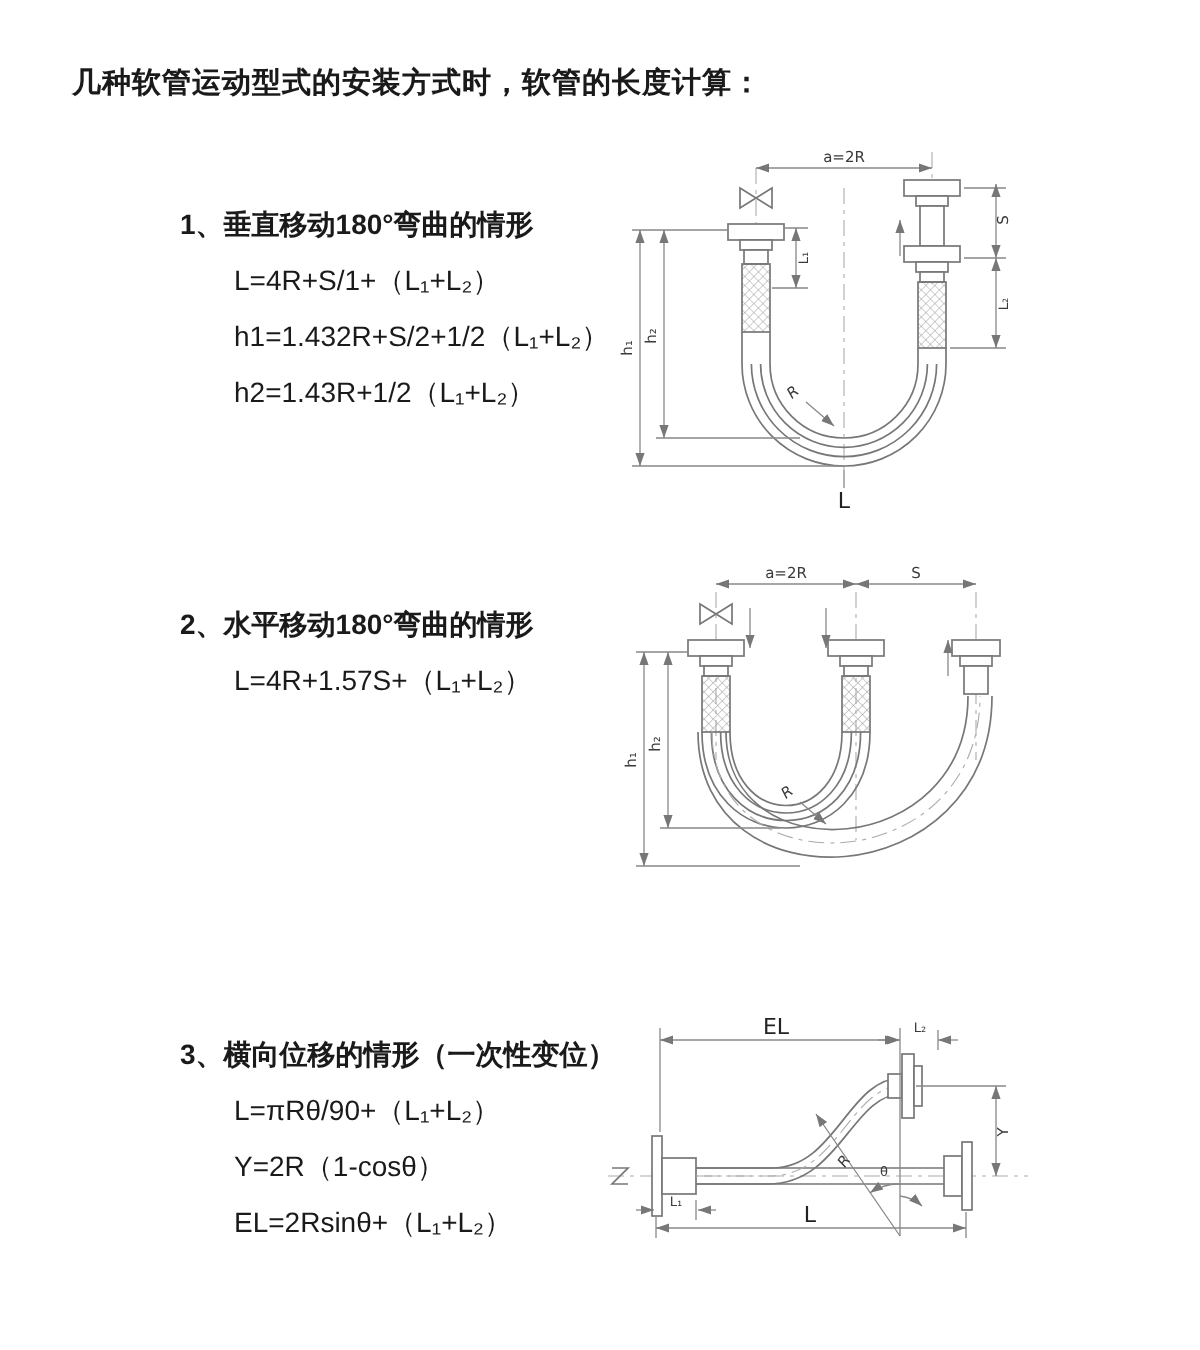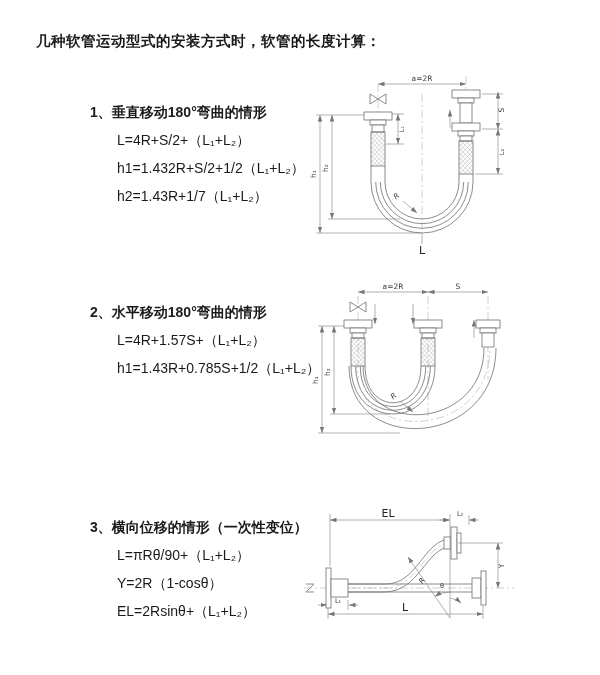--- a/index.html
+++ b/index.html
@@ -31,29 +31,28 @@
   .dls{font-size:6.5px;fill:#3a3a3a;font-family:"DejaVu Sans",sans-serif;}
   .dlb{font-size:11px;fill:#222;font-family:"DejaVu Sans",sans-serif;}
 </style>
 </head>
 <body>
 
 <div class="page-title">几种软管运动型式的安装方式时，软管的长度计算：</div>
 
 <div class="section" id="sec1">
   <div class="heading">1、垂直移动180°弯曲的情形</div>
-  <div class="formula">L=4R+S/2+（L₁+L₂）</div>
+  <div class="formula">L=4R+S/1+（L₁+L₂）</div>
   <div class="formula">h1=1.432R+S/2+1/2（L₁+L₂）</div>
-  <div class="formula">h2=1.43R+1/7（L₁+L₂）</div>
+  <div class="formula">h2=1.43R+1/2（L₁+L₂）</div>
 </div>
 
 <div class="section" id="sec2">
   <div class="heading">2、水平移动180°弯曲的情形</div>
   <div class="formula">L=4R+1.57S+（L₁+L₂）</div>
-  <div class="formula">h1=1.43R+0.785S+1/2（L₁+L₂）</div>
 </div>
 
 <div class="section" id="sec3">
   <div class="heading">3、横向位移的情形（一次性变位）</div>
   <div class="formula">L=πRθ/90+（L₁+L₂）</div>
   <div class="formula">Y=2R（1-cosθ）</div>
   <div class="formula">EL=2Rsinθ+（L₁+L₂）</div>
 </div>
 
 <div class="diag" id="diag1">

